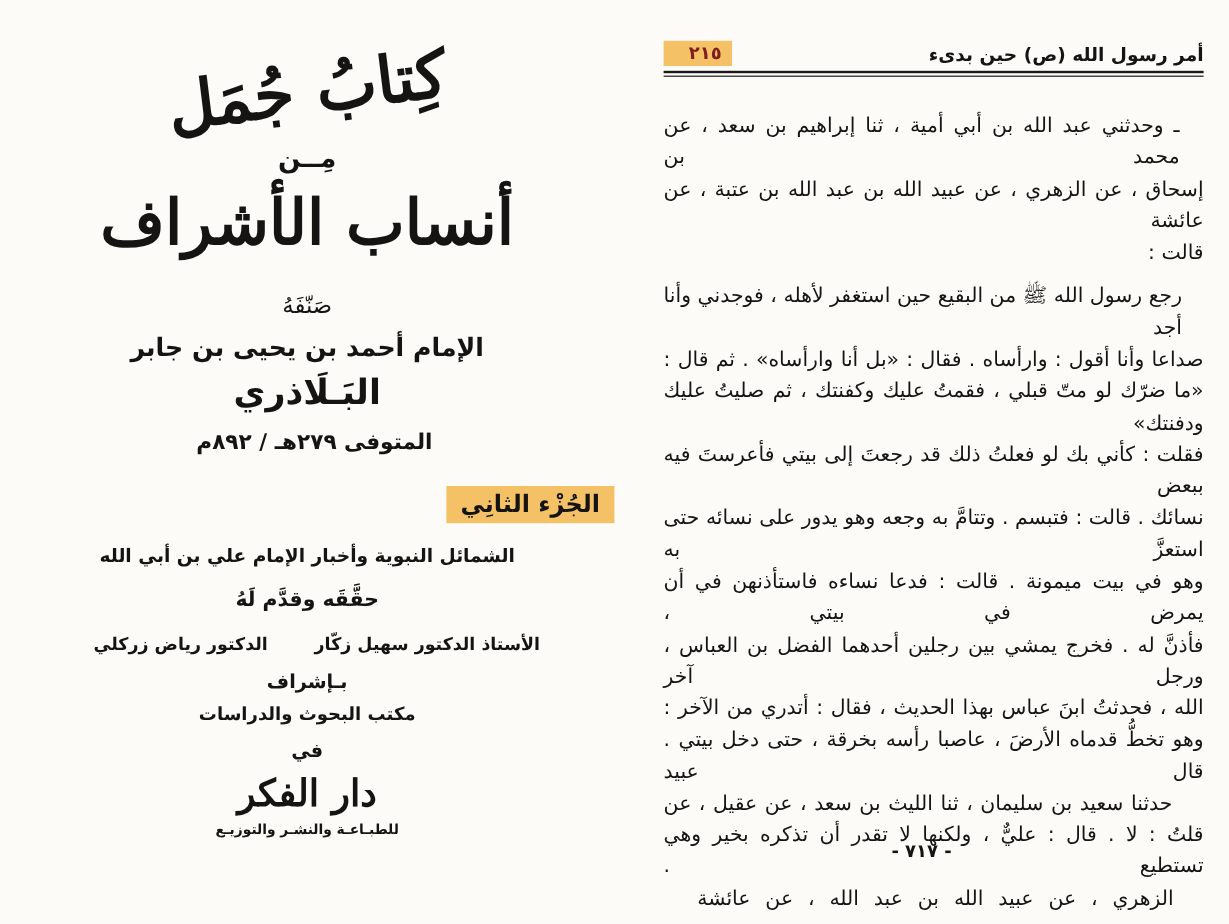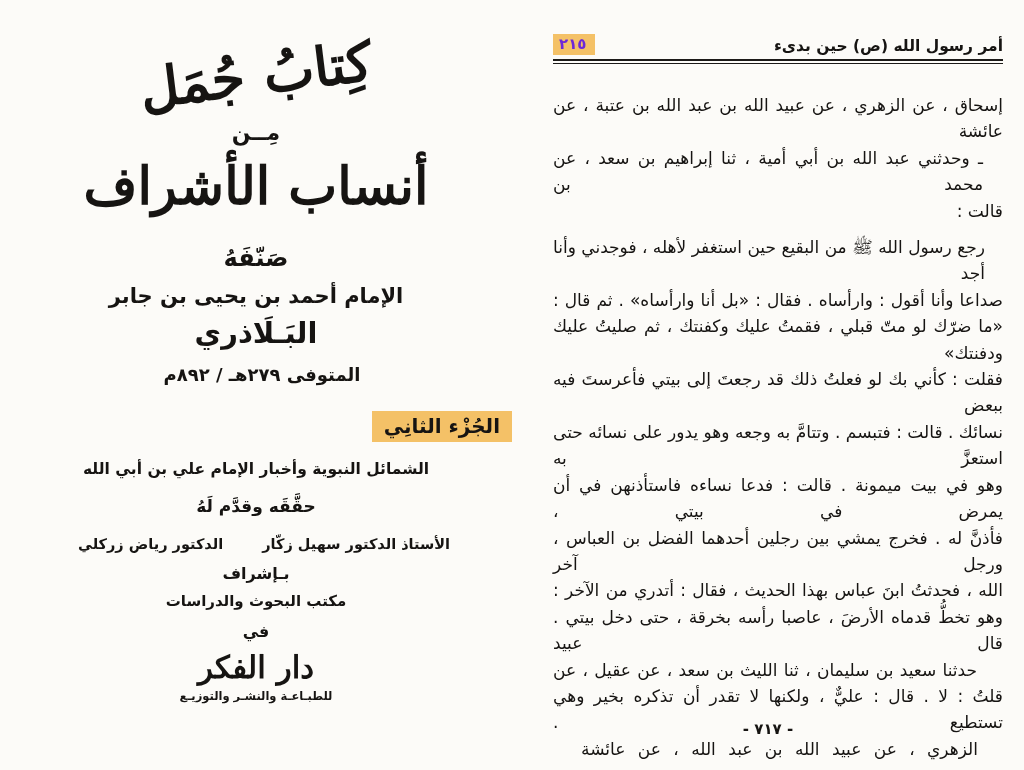--- a/index.html
+++ b/index.html
@@ -23,21 +23,21 @@
     font-size:54px; font-weight:bold; line-height:1.4;
     transform:rotate(-7deg);
     margin:10px 40px 0 40px;
   }
   .callig-min { font-size:22px; font-weight:bold; margin-top:6px; }
   .callig-2 {
     font-family:"DejaVu Serif", serif;
     font-size:52px; font-weight:bold; line-height:1.25;
     margin-top:8px; letter-spacing:1px;
   }
-  .sannafa { font-size:24px; font-weight:bold; margin-top:26px; }
+  .sannafa { font-size:19px; font-weight:normal; margin-top:26px; }
   .author  { font-size:21px; font-weight:bold; margin-top:12px; }
   .author-surname { font-size:29px; font-weight:bold; margin-top:8px; }
   .death   { font-size:18px; font-weight:bold; margin-top:14px;padding-left:12px; }
   .volume-wrap { margin-top:26px;text-align:right; }
   .volume {
     display:inline-block; background:var(--hl,#f4c167);
     font-size:20px; font-weight:bold; padding:3px 12px 4px 12px;
   }
   .subtitle { font-size:15.5px; font-weight:bold; margin-top:18px; }
   .edited-by { font-size:17px; font-weight:bold; margin-top:18px; }
@@ -61,34 +61,34 @@
     direction:rtl;
     padding:34px 21px 0 41px;
     font-size:17px;
   }
   .rp-header {
     display:flex; justify-content:space-between; align-items:flex-end;
     font-weight:bold; font-size:15.5px;
   }
   .page-num {
     background:var(--hl,#f4c167);
-    padding:1px 9px 2px 6px;
-    font-size:15px; color:#6d28d9;
+    padding:1px 9px 2px 21px;
+    font-size:15px; color:#7f1d1d;
   }
   .header-rule {
     margin-top:4px; height:5px;
     border-top:2.5px solid #1c1a18;
     border-bottom:1px solid #1c1a18;
   }
   .body-text { margin-top:28px; line-height:26.4px; }
   .line { text-align:right; white-space:nowrap; }
   .line.just { text-align:justify; text-align-last:justify; white-space:normal; }
   .line.spread { word-spacing:7px; }
   .rp-footer {
-    position:absolute; bottom:32px; left:0; width:100%;
+    position:absolute; bottom:52px; left:0; width:100%;
     text-align:center; font-size:15px; font-weight:bold;
     letter-spacing:2px;
   }
 </style>
 </head>
 <body>
 
 <div class="spread">
 
   <div class="page-left">
@@ -115,22 +115,22 @@
     <div class="publisher-sub">للطبـاعـة والنشـر والتوزيـع</div>
   </div>
 
   <div class="page-right">
     <div class="rp-header">
       <span>أمر رسول الله (ص) حين بدىء</span>
       <span class="page-num">٢١٥</span>
     </div>
     <div class="header-rule"></div>
     <div class="body-text">
+        <div class="line just" style="padding-right: 20px;"><span>ـ وحدثني عبد الله بن أبي أمية ، ثنا إبراهيم بن سعد ، عن محمد بن</span></div>
         <div class="line just"><span>إسحاق ، عن الزهري ، عن عبيد الله بن عبد الله بن عتبة ، عن عائشة</span></div>
-        <div class="line just" style="padding-right: 20px;"><span>ـ وحدثني عبد الله بن أبي أمية ، ثنا إبراهيم بن سعد ، عن محمد بن</span></div>
         <div class="line"><span>قالت :</span></div>
         <div class="line just" style="padding-right: 18px; margin-top: 10px;"><span>رجع رسول الله ﷺ من البقيع حين استغفر لأهله ، فوجدني وأنا أجد</span></div>
         <div class="line just"><span>صداعا وأنا أقول : وارأساه . فقال : «بل أنا وارأساه» . ثم قال :</span></div>
         <div class="line just"><span>«ما ضرّك لو متّ قبلي ، فقمتُ عليك وكفنتك ، ثم صليتُ عليك ودفنتك»</span></div>
         <div class="line just"><span>فقلت : كأني بك لو فعلتُ ذلك قد رجعتَ إلى بيتي فأعرستَ فيه ببعض</span></div>
         <div class="line just"><span>نسائك . قالت : فتبسم . وتتامَّ به وجعه وهو يدور على نسائه حتى استعزَّ به</span></div>
         <div class="line just"><span>وهو في بيت ميمونة . قالت : فدعا نساءه فاستأذنهن في أن يمرض في بيتي ،</span></div>
         <div class="line just"><span>فأذنَّ له . فخرج يمشي بين رجلين أحدهما الفضل بن العباس ، ورجل آخر</span></div>
         <div class="line just"><span>الله ، فحدثتُ ابنَ عباس بهذا الحديث ، فقال : أتدري من الآخر :</span></div>
         <div class="line just"><span>وهو تخطُّ قدماه الأرضَ ، عاصبا رأسه بخرقة ، حتى دخل بيتي . قال عبيد</span></div>

